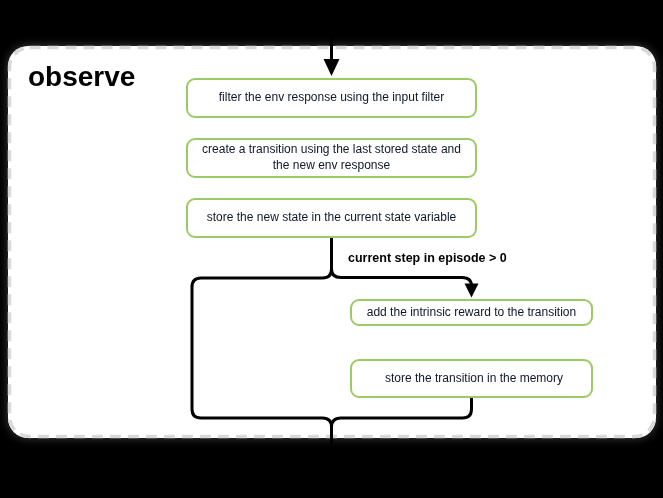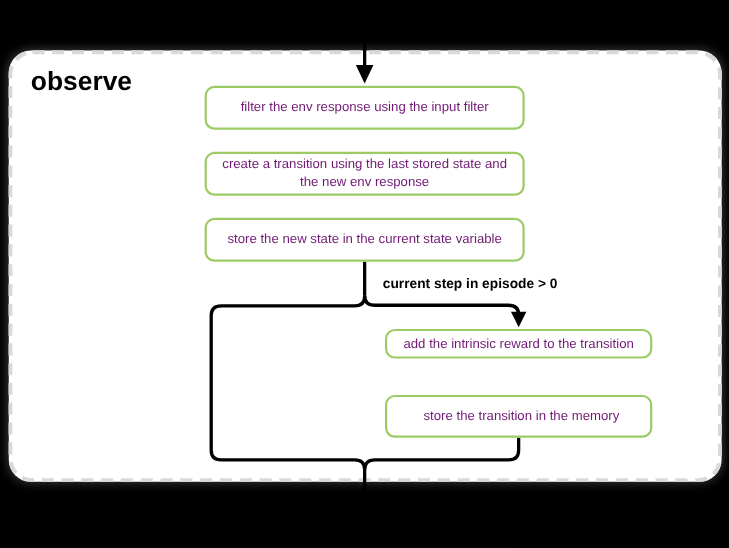--- a/index.html
+++ b/index.html
@@ -21,37 +21,37 @@
   }
   svg.overlay {
     position: absolute;
     left: 0; top: 0;
     width: 663px; height: 498px;
     pointer-events: none;
   }
   .panel-title {
     position: absolute;
     left: 28px; top: 61px;
-    font-size: 24px;
+    font-size: 28px;
     font-weight: 700;
     color: #000;
   }
   .node {
     position: absolute;
     box-sizing: border-box;
     background: #fff;
     border: 2.5px solid #9ccb66;
     border-radius: 9px;
     display: flex;
     align-items: center;
     justify-content: center;
     text-align: center;
     font-size: 12px;
     line-height: 1.3;
-    color: #701a75;
+    color: #0f172a;
     padding: 2px 7px;
   }
   .node-1 { left: 186px; top: 78px;  width: 291px; height: 40px; }
   .node-2 { left: 186px; top: 138px; width: 291px; height: 40px; }
   .node-3 { left: 186px; top: 198px; width: 291px; height: 40px; }
   .node-4 { left: 350px; top: 299px; width: 243px; height: 27px; }
   .node-5 { left: 350px; top: 359px; width: 243px; height: 39px; padding-left: 12px; }
   .condition-label {
     position: absolute;
     left: 348px; top: 251px;

